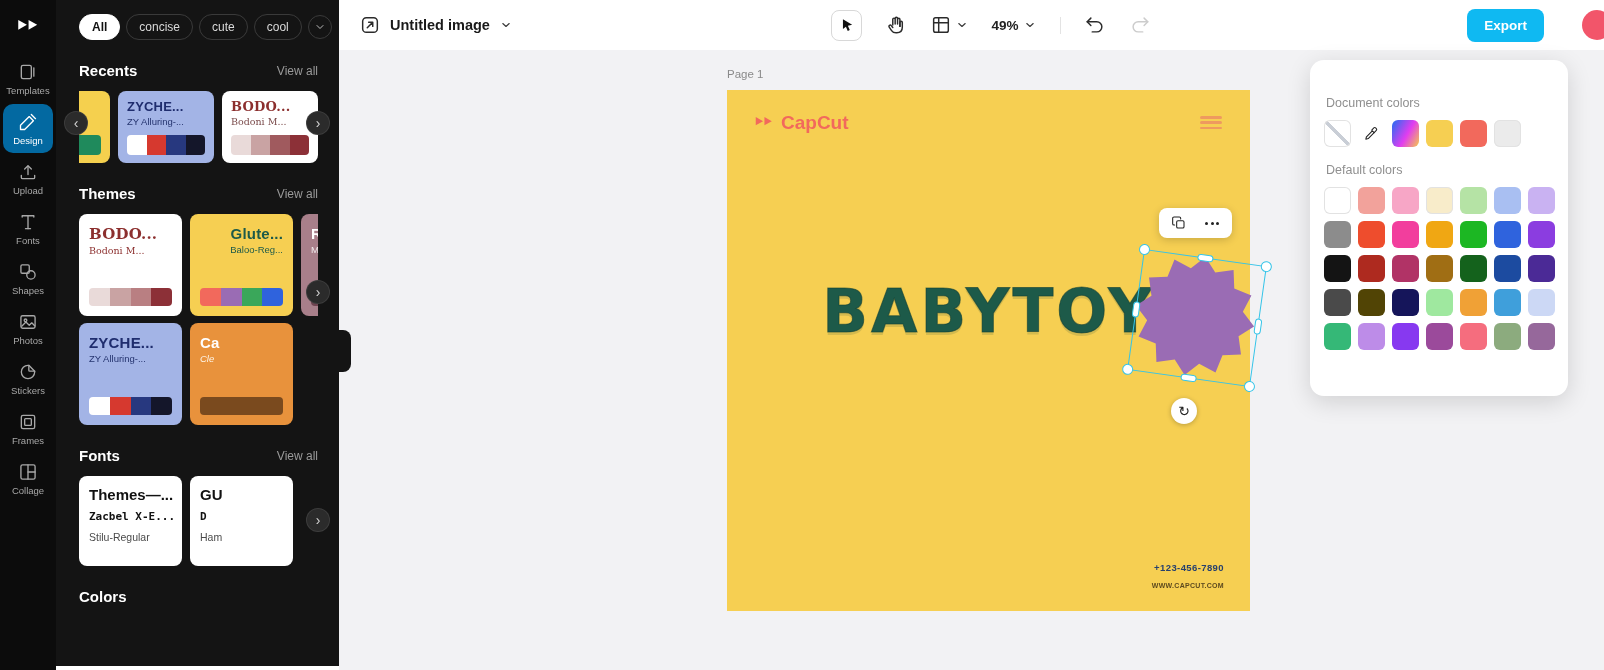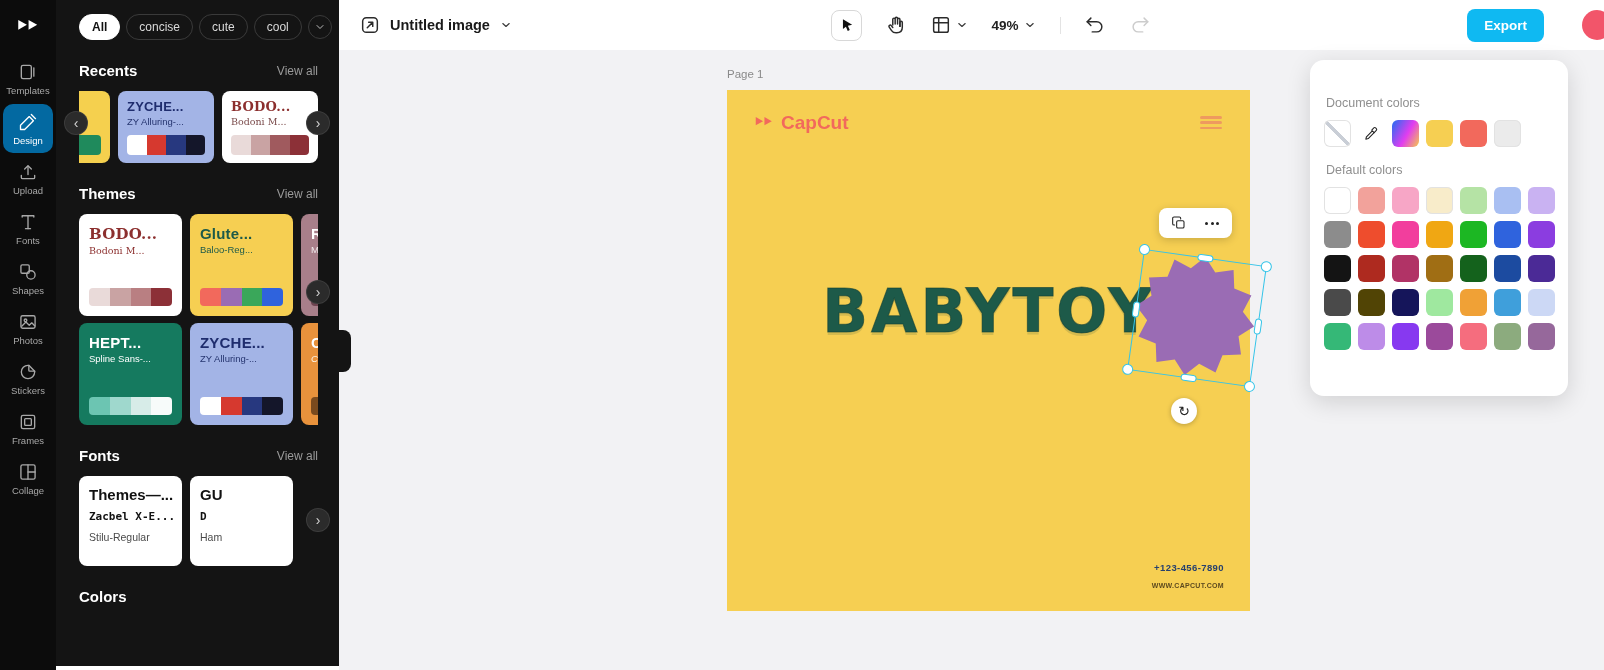--- a/index.html
+++ b/index.html
@@ -284,49 +284,39 @@
         <div class="t-card big" data-interactable="true" style="background: rgb(255, 255, 255);">
           <div class="ct serif" data-interactable="false" style="color: rgb(140, 47, 46);">BODO...</div>
           <div class="cs serif" data-interactable="false" style="color: rgb(140, 47, 46);">Bodoni M...</div>
           <div class="pal" data-interactable="false">
             <i data-interactable="false" style="background: rgb(233, 218, 217);"></i>
             <i data-interactable="false" style="background: rgb(201, 163, 163);"></i>
             <i data-interactable="false" style="background: rgb(185, 127, 130);"></i>
             <i data-interactable="false" style="background: rgb(140, 48, 55);"></i>
           </div>
         </div>
-        <div class="t-card big" data-interactable="true" style="background: rgb(246, 207, 82);">
+        <div class="t-card big" data-interactable="true" style="background: rgb(246, 207, 82); text-align: right;">
           <div class="ct" data-interactable="false" style="color: rgb(29, 90, 73);">Glute...</div>
           <div class="cs" data-interactable="false" style="color: rgb(29, 90, 73);">Baloo-Reg...</div>
           <div class="pal" data-interactable="false">
             <i data-interactable="false" style="background: rgb(242, 105, 92);"></i>
             <i data-interactable="false" style="background: rgb(154, 108, 180);"></i>
             <i data-interactable="false" style="background: rgb(58, 167, 90);"></i>
             <i data-interactable="false" style="background: rgb(47, 99, 221);"></i>
           </div>
         </div>
         <div class="t-card big" data-interactable="true" style="background: rgb(168, 127, 138);">
           <div class="ct" data-interactable="false" style="color: rgb(255, 255, 255);">Ru</div>
           <div class="cs" data-interactable="false" style="color: rgb(240, 232, 234);">Mo</div>
           <div class="pal" data-interactable="false">
             <i data-interactable="false" style="background: rgb(110, 68, 80);"></i>
           </div>
         </div>
       </div>
     <div class="card-row" id="themes-row-1" data-interactable="false">
-        <div class="t-card big" data-interactable="true" style="background: rgb(21, 122, 95);">
-          <div class="ct" data-interactable="false" style="color: rgb(255, 255, 255);">HEPT...</div>
-          <div class="cs" data-interactable="false" style="color: rgb(255, 255, 255);">Spline Sans-...</div>
-          <div class="pal" data-interactable="false">
-            <i data-interactable="false" style="background: rgb(108, 197, 178);"></i>
-            <i data-interactable="false" style="background: rgb(159, 216, 205);"></i>
-            <i data-interactable="false" style="background: rgb(215, 236, 232);"></i>
-            <i data-interactable="false" style="background: rgb(247, 251, 250);"></i>
-          </div>
-        </div>
         <div class="t-card big" data-interactable="true" style="background: rgb(163, 180, 230);">
           <div class="ct" data-interactable="false" style="color: rgb(31, 45, 110);">ZYCHE...</div>
           <div class="cs" data-interactable="false" style="color: rgb(37, 52, 111);">ZY Alluring-...</div>
           <div class="pal" data-interactable="false">
             <i data-interactable="false" style="background: rgb(255, 255, 255);"></i>
             <i data-interactable="false" style="background: rgb(214, 57, 47);"></i>
             <i data-interactable="false" style="background: rgb(39, 56, 127);"></i>
             <i data-interactable="false" style="background: rgb(20, 22, 42);"></i>
           </div>
         </div>

